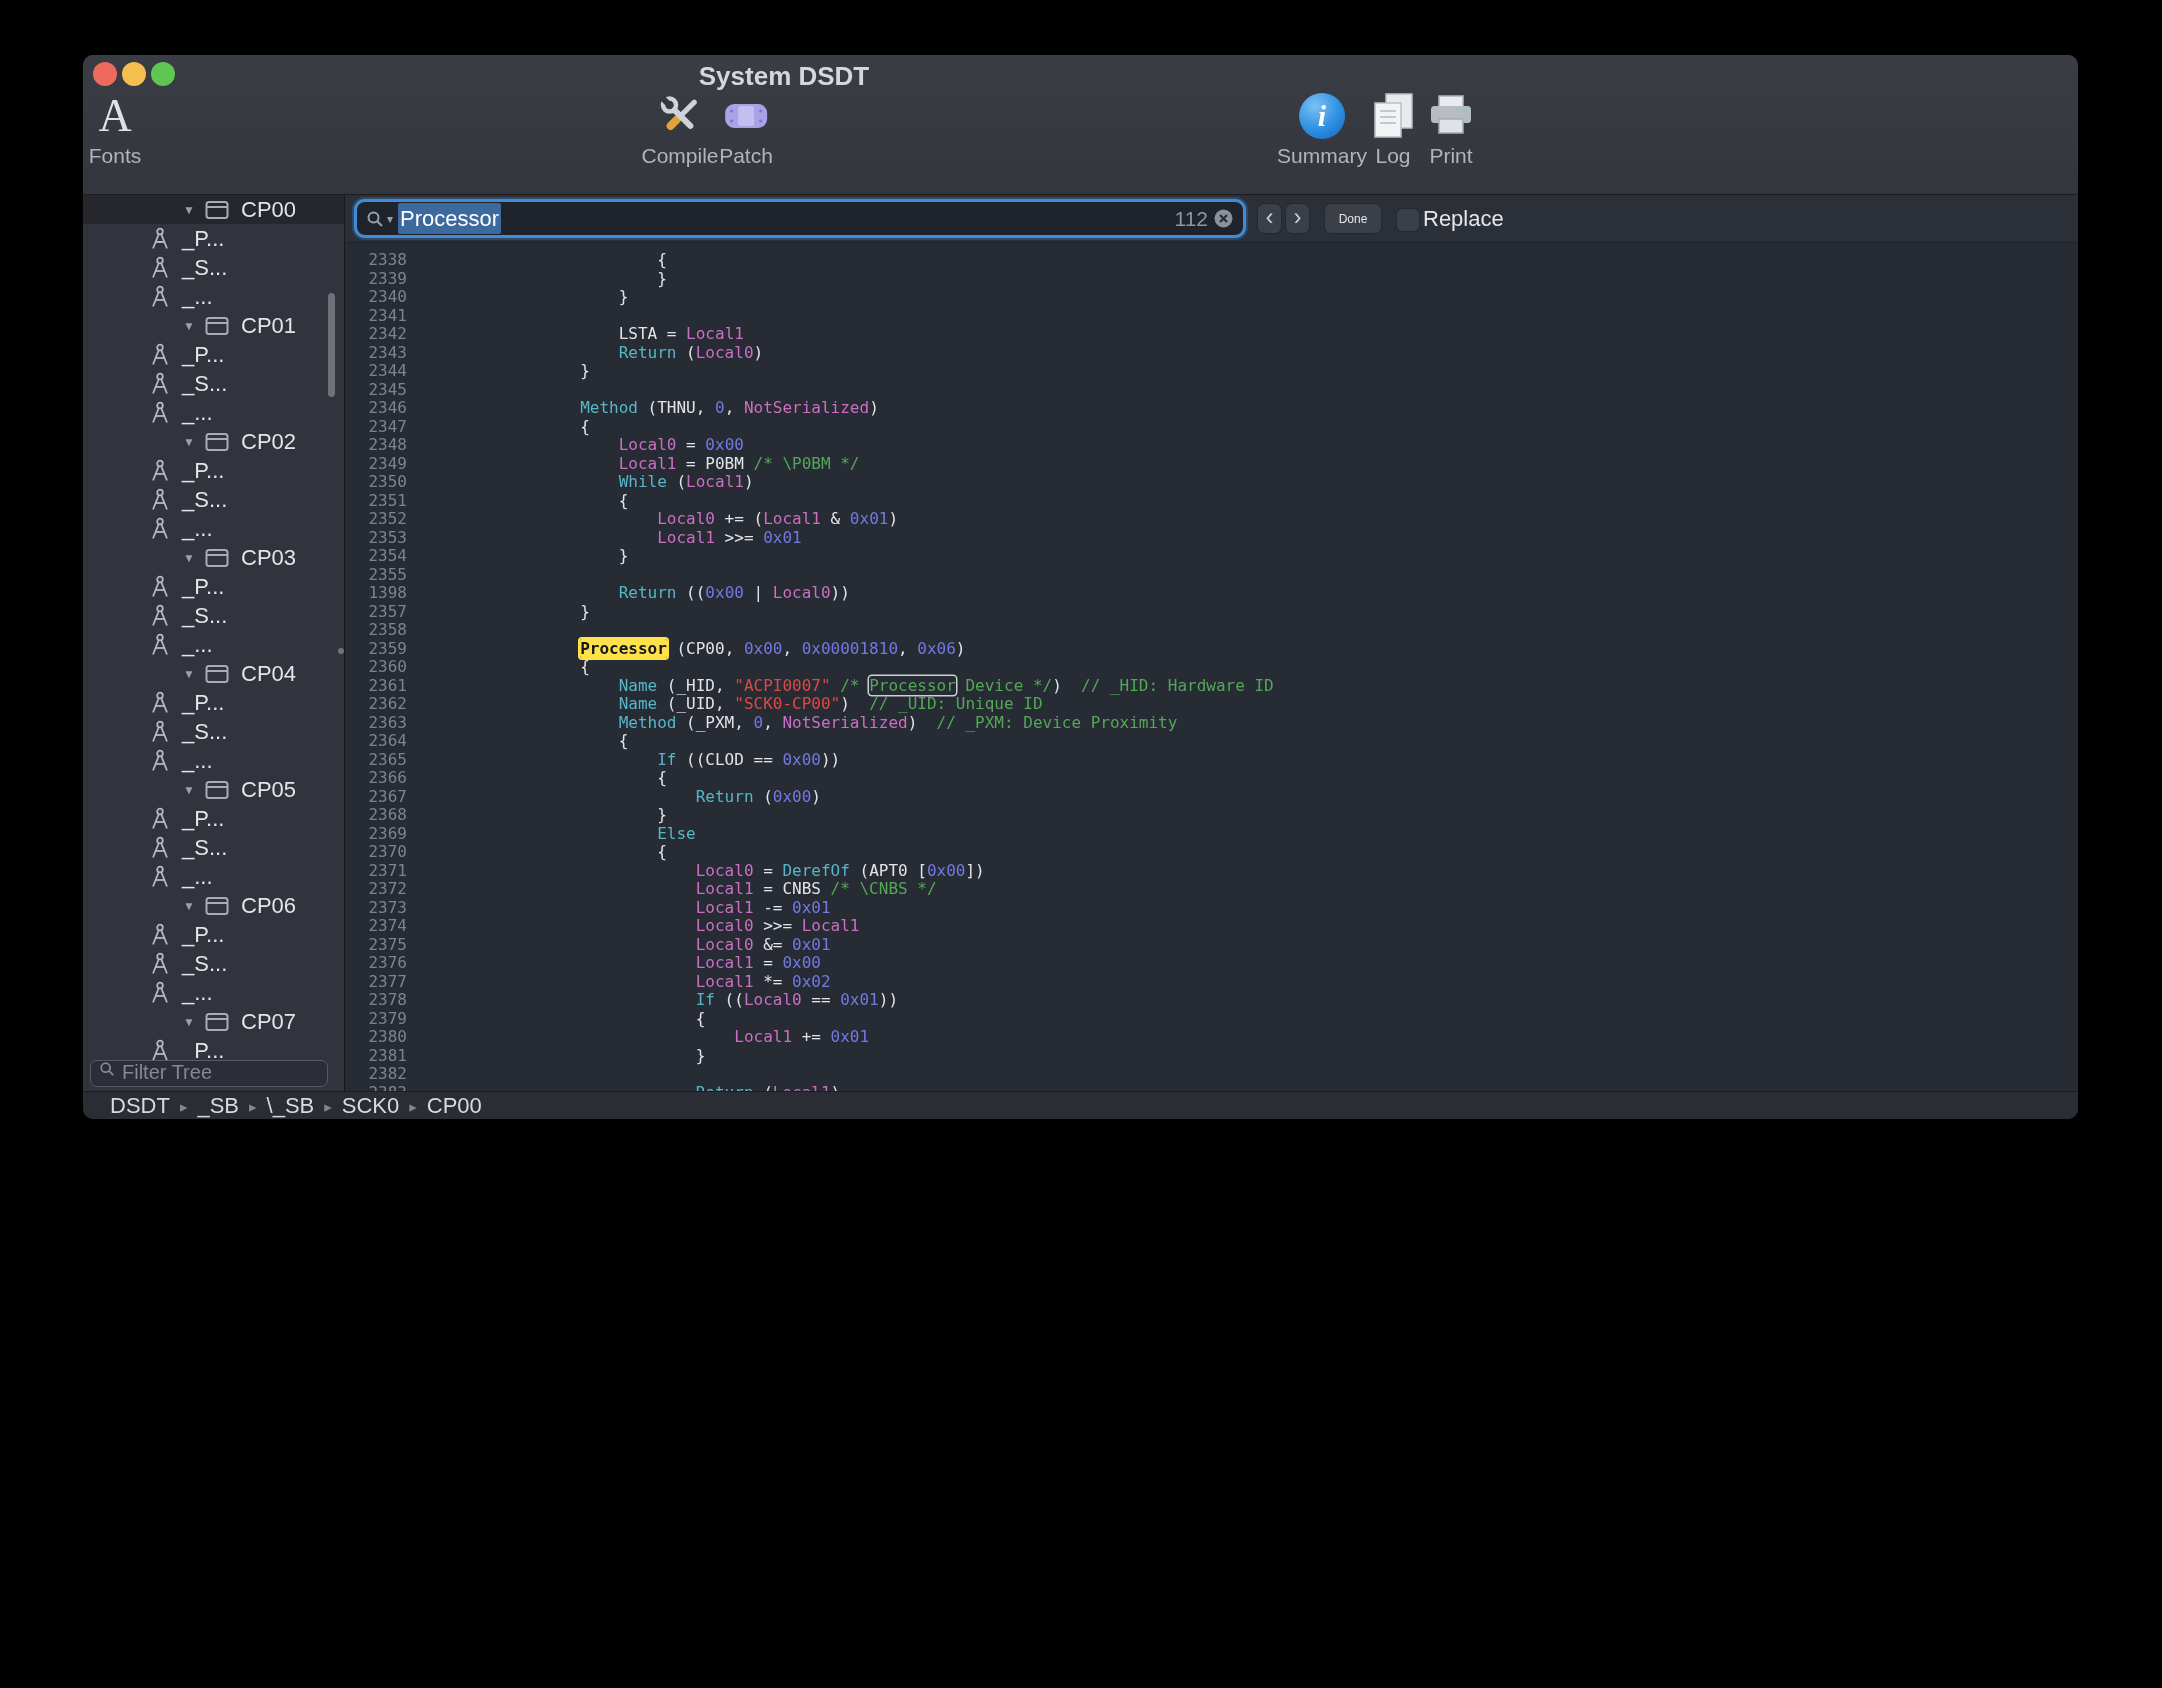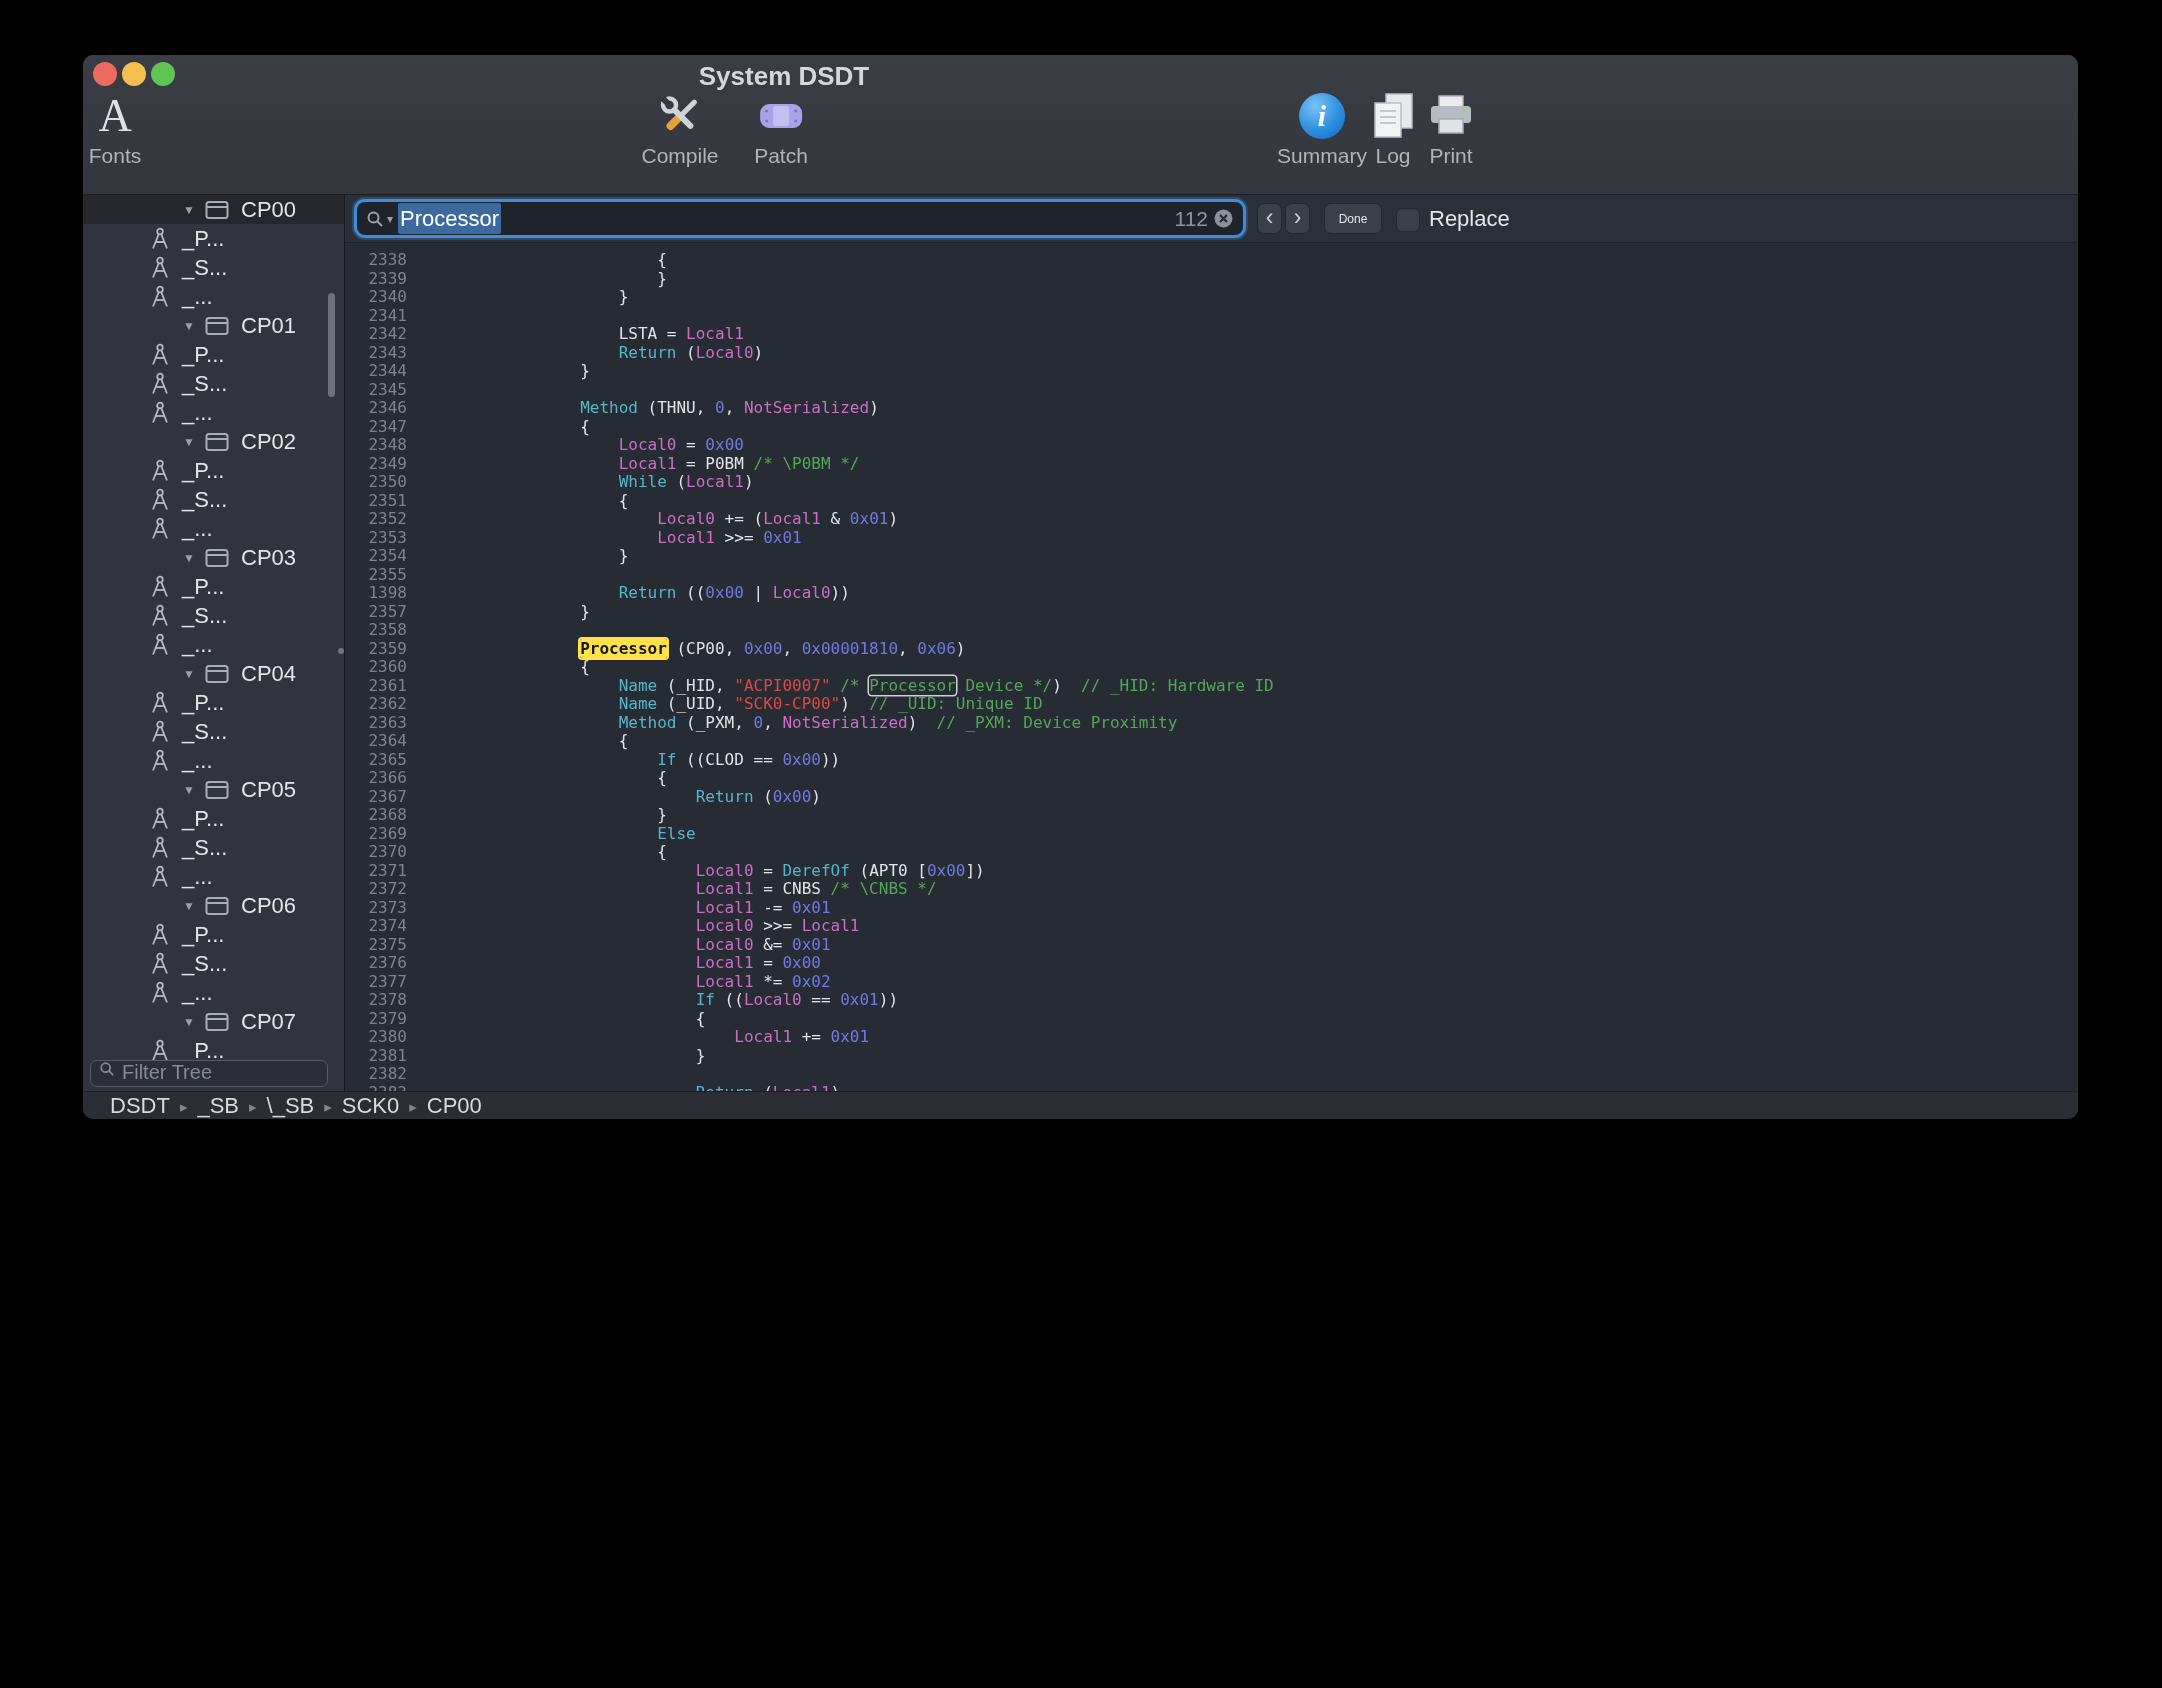--- a/index.html
+++ b/index.html
@@ -72,21 +72,21 @@
     display:flex;align-items:center;padding:0 9px;gap:5px}
   .srch-chev{font-size:12px;color:#99a0a8;margin-left:-2px}
   .query{font-size:22px;color:#fff;white-space:pre}
   .sel{background:var(--selection-blue);padding:3px 2px;border-radius:2px}
   .count{margin-left:auto;font-size:21px;color:#8f959d}
   .nav-group{display:flex;gap:3px}
   .nav-btn,.done-btn{height:31px;background:#3b3f47;border:1px solid #24272d;border-radius:7px;
     color:#cdd1d7;display:flex;align-items:center;justify-content:center;cursor:default}
   .nav-btn{width:25px;font-size:23px;padding-bottom:3px}
   .done-btn{min-width:58px;padding:0 9px;font-size:12px;color:#e4e6e9;font-family:"Liberation Sans",sans-serif}
-  .replace-wrap{display:flex;align-items:flex-end;gap:9px}
+  .replace-wrap{display:flex;align-items:flex-end;gap:3px}
   .checkbox{width:24px;height:24px;background:#3b3f47;border:1px solid #24272d;border-radius:6px}
   .replace-label{font-size:22px;color:#e4e6e9}
 
   
   .code-area{flex:1 1 auto;display:flex;min-height:0;overflow:hidden}
   .gutter{width:68px;flex:0 0 auto;padding:8px 6px 0 0;text-align:right;
     font:16px/18.5px "DejaVu Sans Mono",monospace;color:var(--linenum)}
   .code{flex:1;padding:8px 0 0 13px;font:16px/18.5px "DejaVu Sans Mono",monospace;
     color:var(--plain);white-space:pre;overflow:hidden}
   .ln,.cl{min-height:18.5px}
@@ -130,21 +130,21 @@
           <g transform="rotate(-45 25 25)">
             <circle cx="25" cy="9.5" r="6.5" fill="none" stroke="#cfd3d9" stroke-width="4.5"></circle>
             <rect x="22" y="0" width="6" height="7" fill="#35383f"></rect>
             <rect x="22" y="14" width="6" height="28" rx="3" fill="#cfd3d9"></rect>
           </g>
         </svg>
       </div>
       <div class="tb-label">Compile</div>
     </div>
 
-    <div class="tb-item" style="left:698px">
+    <div class="tb-item" style="left:663px">
       <div class="tb-icon">
         <svg width="46" height="38" viewBox="0 0 46 38">
           <rect x="2" y="7" width="42" height="24" rx="9" fill="#a8a2e6"></rect>
           <rect x="15" y="9" width="16" height="20" rx="2.5" fill="#c3bff1"></rect>
           <circle cx="8.5" cy="14" r="1.6" fill="#7d75d2"></circle>
             <circle cx="8.5" cy="24" r="1.6" fill="#7d75d2"></circle>
           <circle cx="37.5" cy="14" r="1.6" fill="#7d75d2"></circle>
             <circle cx="37.5" cy="24" r="1.6" fill="#7d75d2"></circle>
         </svg>
       </div>

